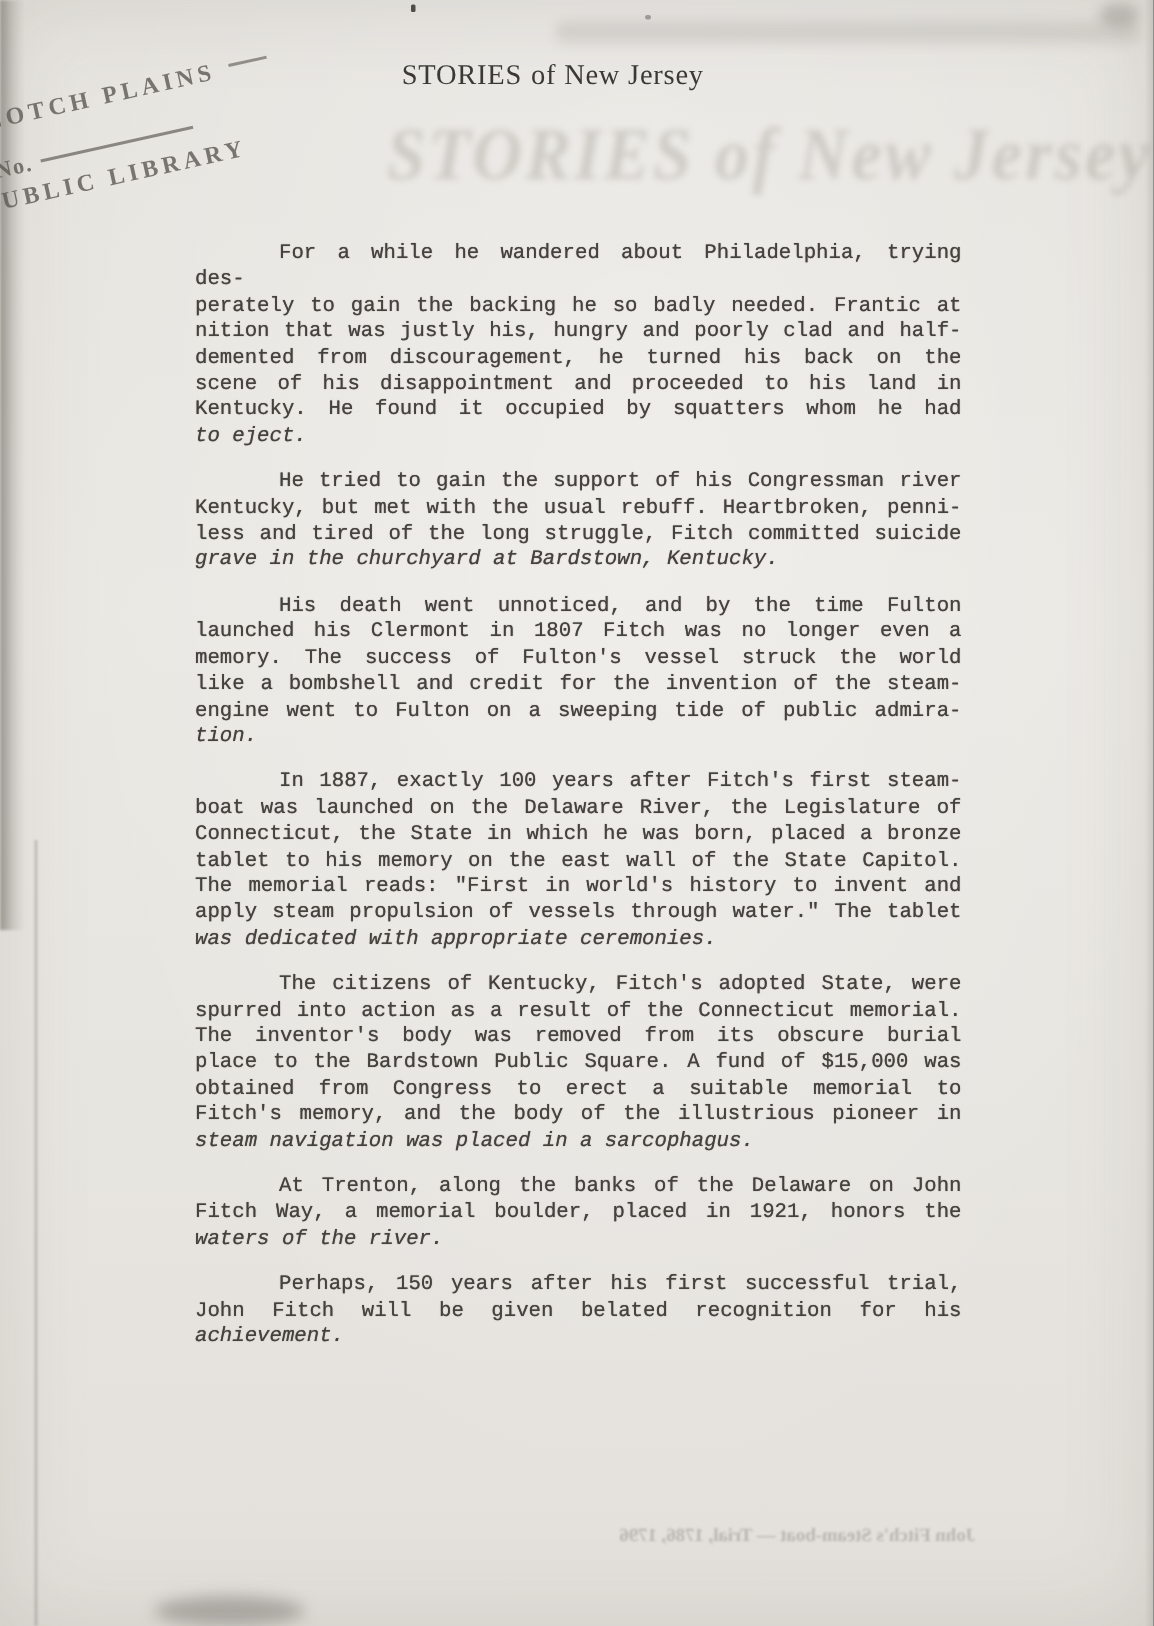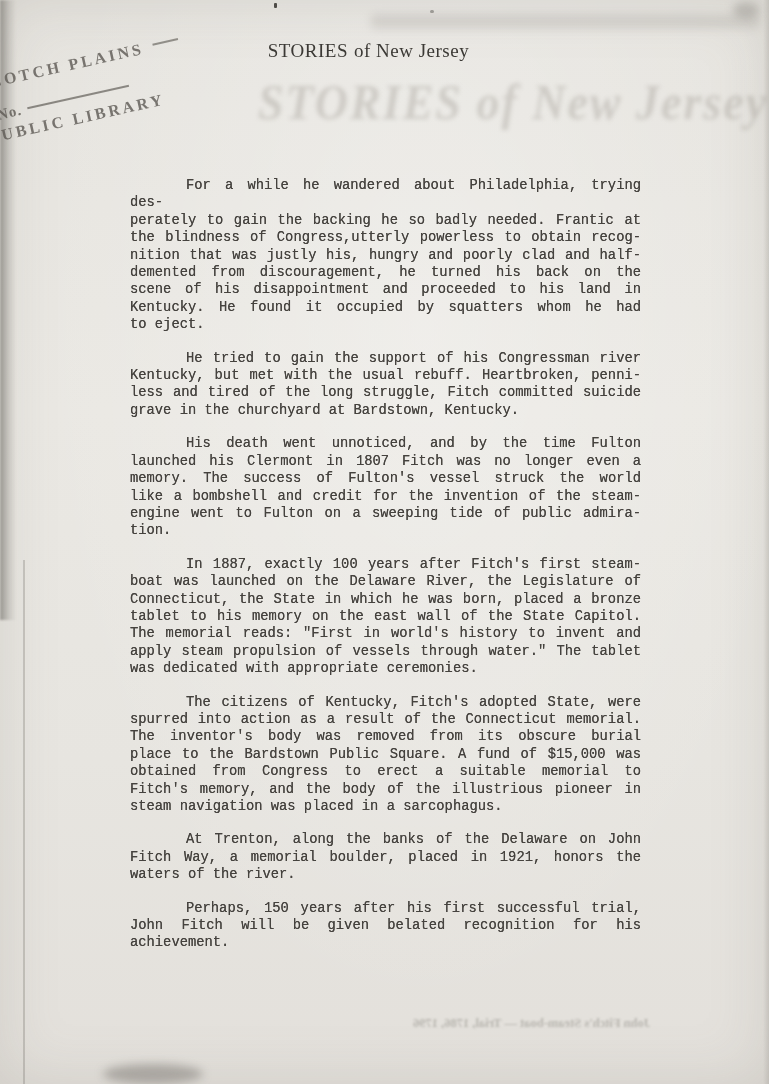--- a/index.html
+++ b/index.html
@@ -73,22 +73,22 @@
   .stamp-rule{display:inline-block;width:104px;height:2px;background:rgba(88,85,79,0.65);margin-left:6px;vertical-align:4px;}
   .stamp-line3{margin-top:3px;font-size:16px;letter-spacing:3px;white-space:nowrap;}
   
   .body-col{
     position:absolute;left:130px;top:161px;width:511px;
     font-size:13.8px;line-height:17.4px;color:#45423e;
     text-shadow:0 0 0.6px rgba(64,61,57,0.85);
   }
   .para + .para{margin-top:13px;}
   .line{text-align:justify;text-align-last:justify;}
-  .line.first{text-indent:56px;margin-top:16px;}
-  .line.last{text-align-last:left;}
+  .line.first{text-indent:56px;}
+  .line.last{text-align-last:left;font-style:italic;}
 </style>
 </head>
 <body>
 
 <div class="page">
 
   <div class="ghost-title">STORIES of New Jersey</div>
   <div class="ghost-band-top"></div>
   <div class="ghost-footer">John Fitch's Steam-boat — Trial, 1786, 1796</div>
 
@@ -107,21 +107,20 @@
   <div class="stamp">
     <div class="stamp-line1"><span>COTCH PLAINS</span><span class="stamp-dash"></span></div>
     <div class="stamp-line2"><span>No.</span><span class="stamp-rule"></span></div>
     <div class="stamp-line3">UBLIC LIBRARY</div>
   </div>
 
   <div class="body-col" id="paragraphs">
       <div class="para">
         <div class="line first">For a while he wandered about Philadelphia, trying des-</div>
         <div class="line">perately to gain the backing he so badly needed.  Frantic at</div>
-        <div class="line">the blindness of Congress,utterly powerless to obtain recog-</div>
         <div class="line">nition that was justly his, hungry and poorly clad and half-</div>
         <div class="line">demented  from  discouragement,  he turned his  back on  the</div>
         <div class="line">scene of his  disappointment and proceeded  to his  land  in</div>
         <div class="line">Kentucky.   He found it  occupied by  squatters  whom he had</div>
         <div class="line last">to eject.</div>
       </div>
       <div class="para">
         <div class="line first">He tried to gain  the  support  of his  Congressman river</div>
         <div class="line">Kentucky, but met with the usual rebuff. Heartbroken, penni-</div>
         <div class="line">less and tired of the long struggle, Fitch committed suicide</div>

